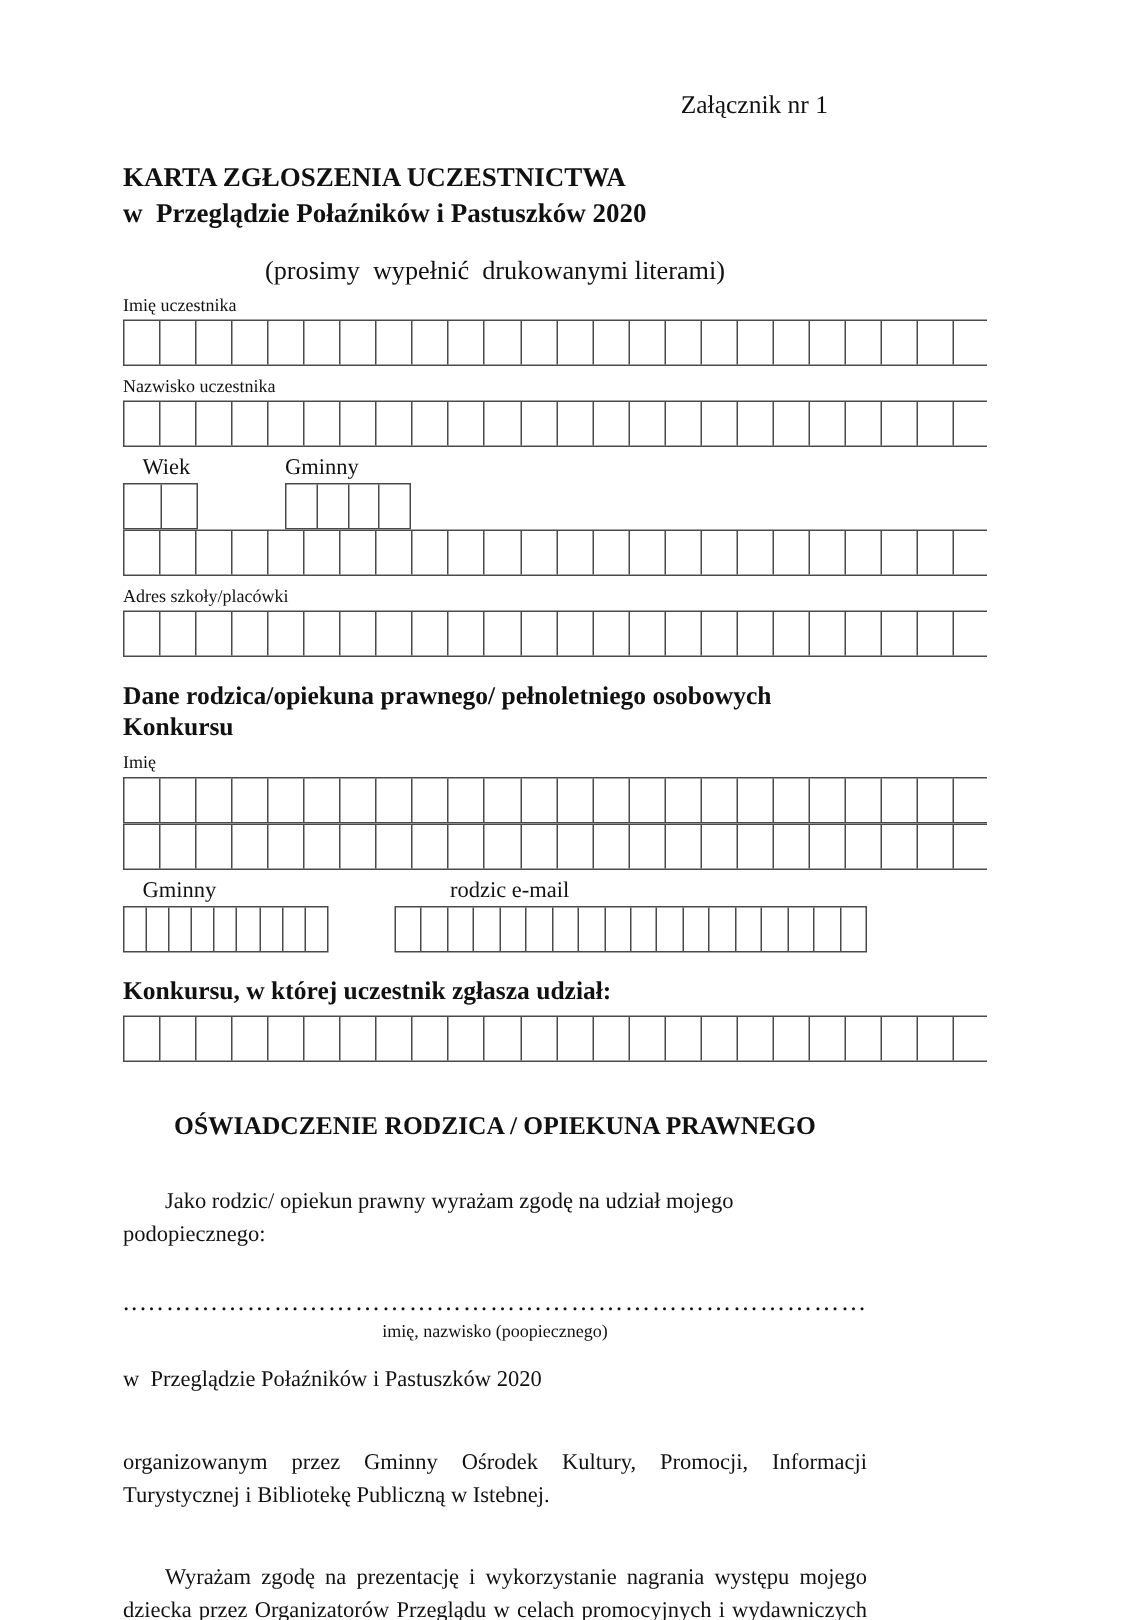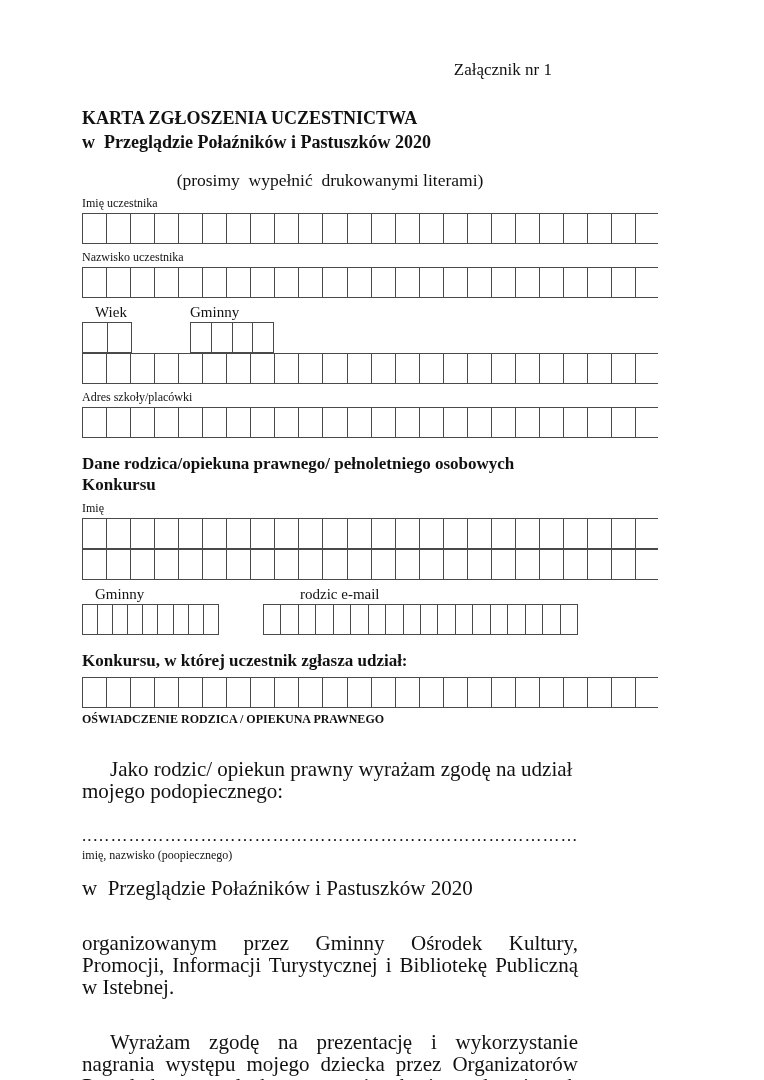--- a/index.html
+++ b/index.html
@@ -25,25 +25,25 @@
   .lab-w2{width:205px;}
   .grid{display:flex;height:31px;border:1px solid var(--grid);background:#fff;}
   .grid .cell{flex:1;border-right:1px solid var(--grid);}
   .grid .cell:last-child{border-right:none;}
   .w-full{width:602px;}
   .w-age{width:50px;}
   .w-class{width:84px;margin-left:58px;}
   .w-phone{width:167px;}
   .w-email{width:385px;margin-left:44px;}
   .grid-row{display:flex;}
-  .decl-heading{font-weight:bold;font-size:12px;line-height:22px;}
-  .para{font-size:21px;line-height:22px;}
+  .decl-heading{margin-top:32px;text-align:center;font-weight:bold;font-size:17px;line-height:22px;}
+  .para{font-size:15px;line-height:22px;}
   .intro{margin-top:28px;text-indent:28px;}
   .dotted{margin-top:24px;white-space:nowrap;overflow:hidden;font-size:17px;line-height:20px;letter-spacing:1px;}
-  .caption{text-align:left;font-size:12px;line-height:16px;margin-top:1px;}
+  .caption{text-align:center;font-size:12px;line-height:16px;margin-top:1px;}
   .event-line{margin-top:14px;white-space:pre-wrap;}
   .justified{text-align:justify;margin-top:33px;}
   .indent{text-indent:28px;}
 </style>
 </head>
 <body>
 
 <div class="page">
 
   <div class="attachment">Załącznik nr 1</div>

